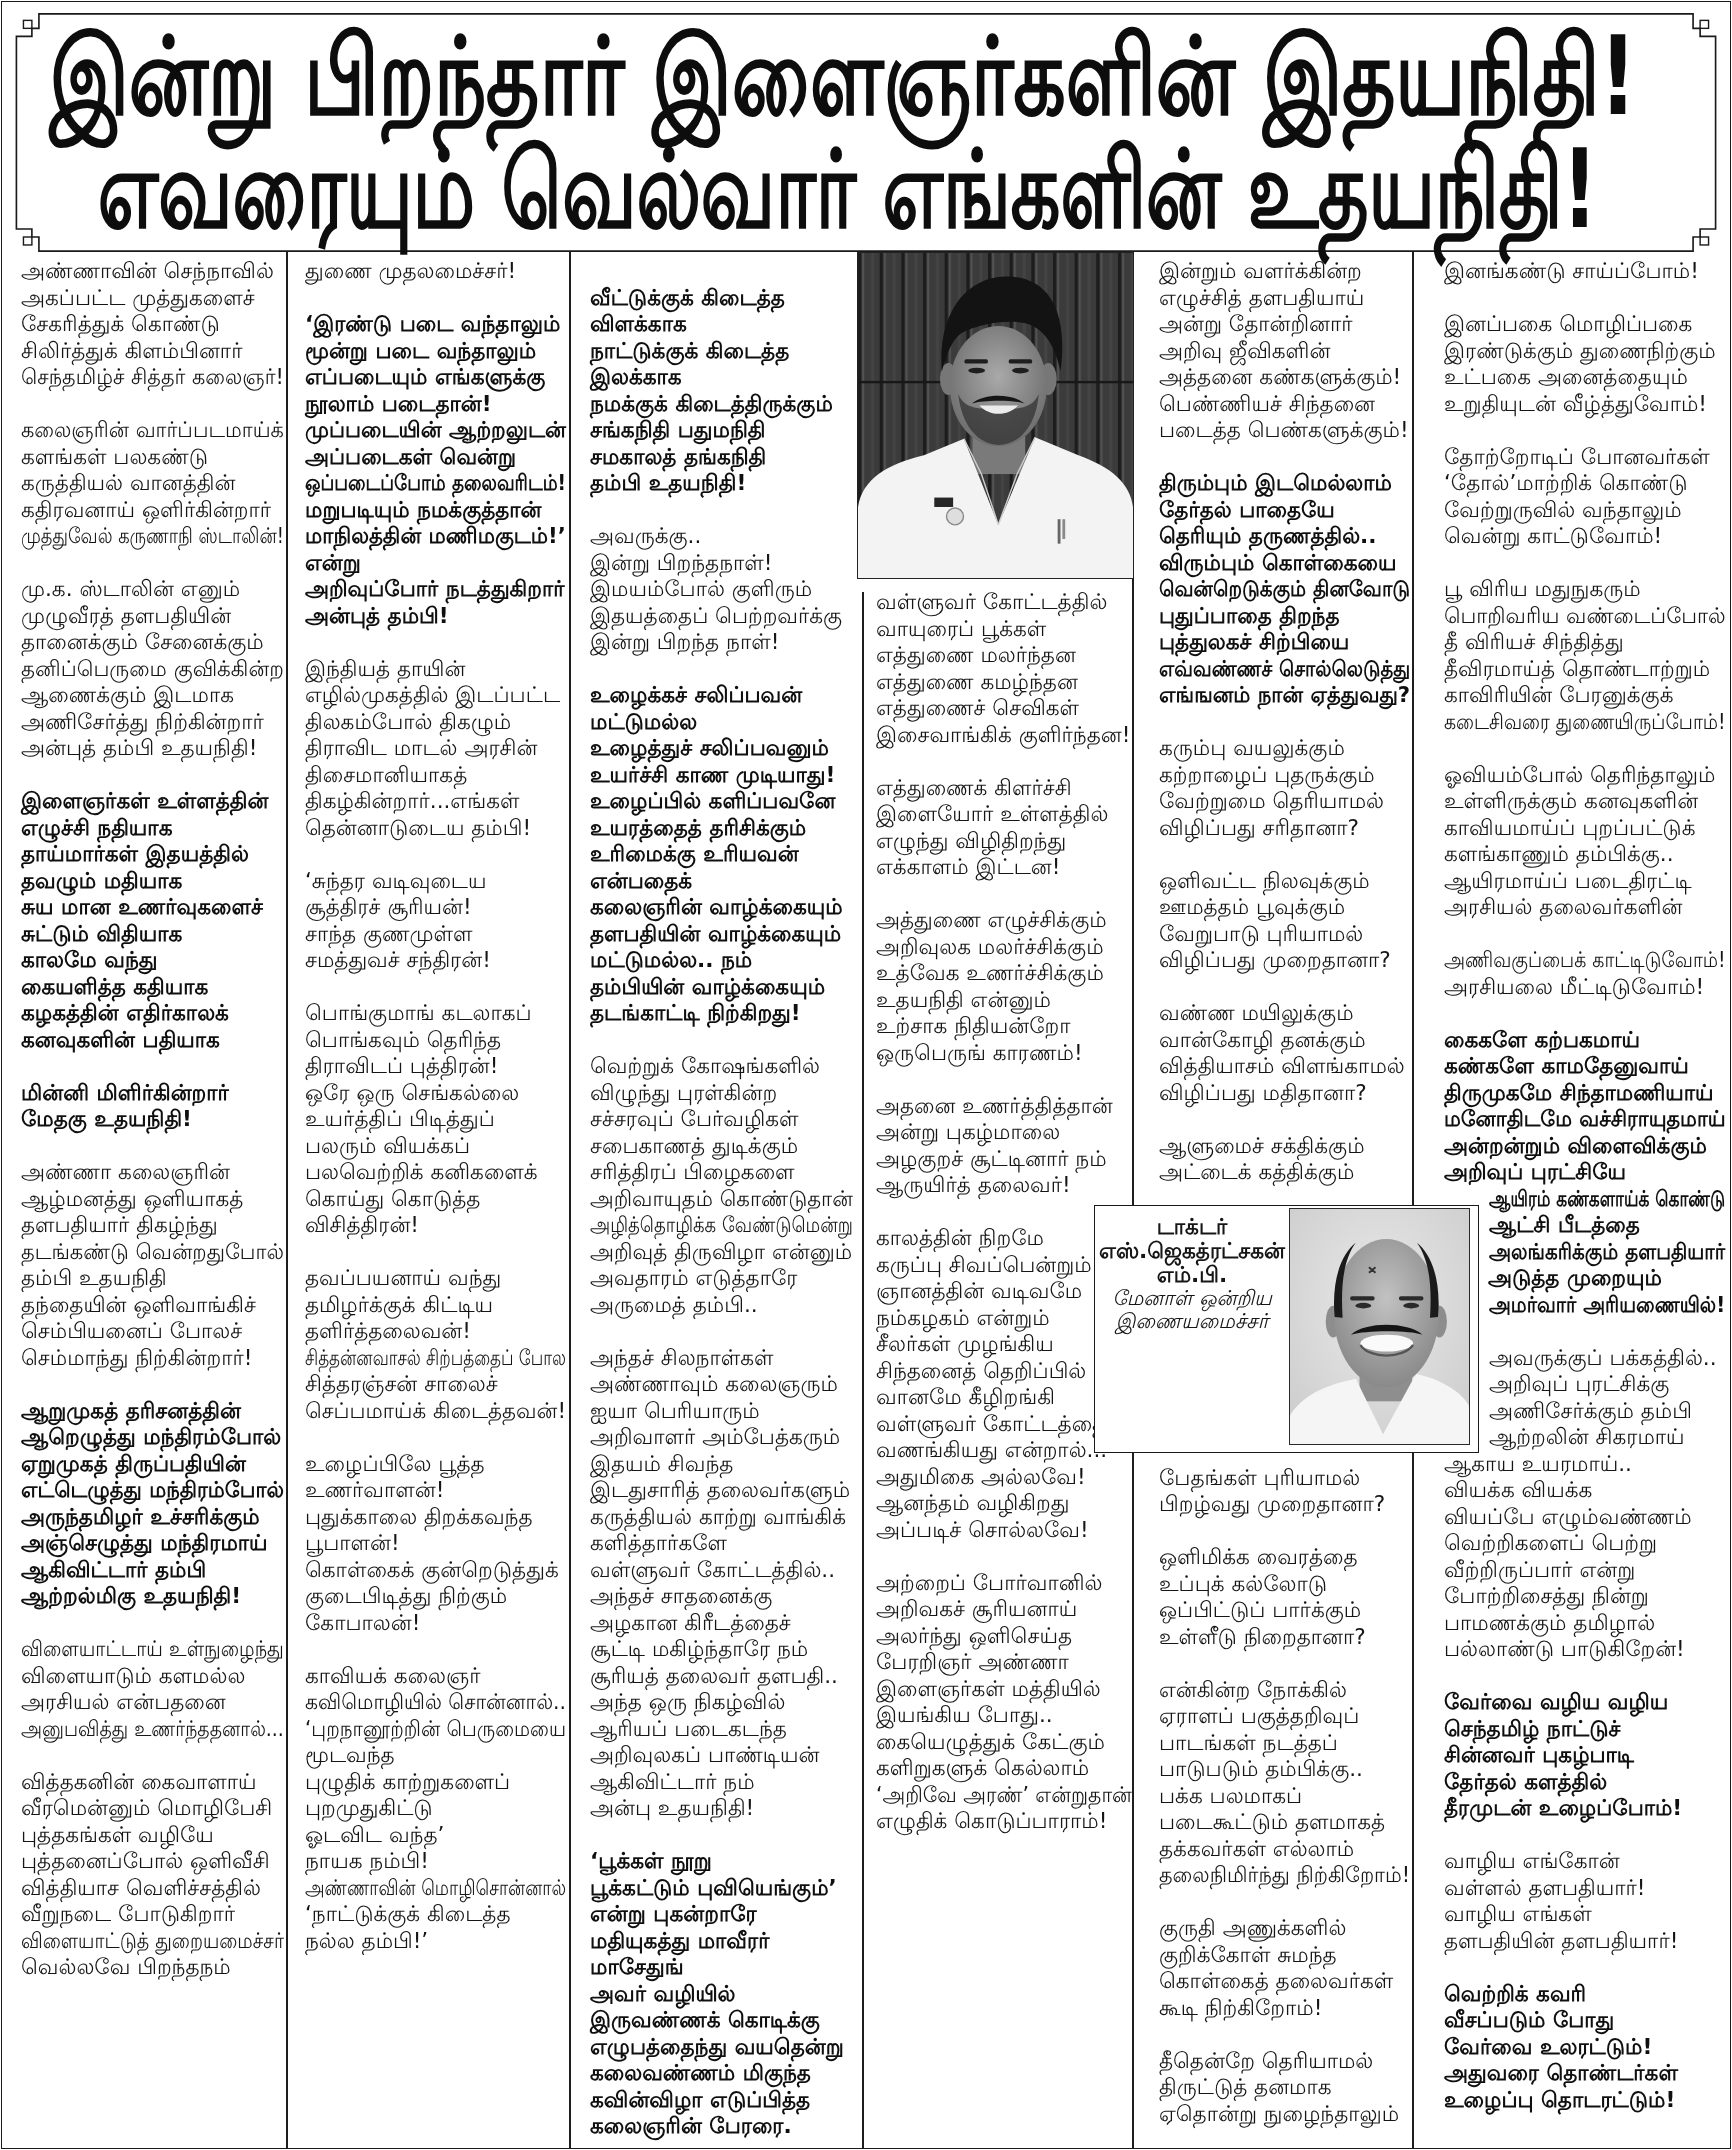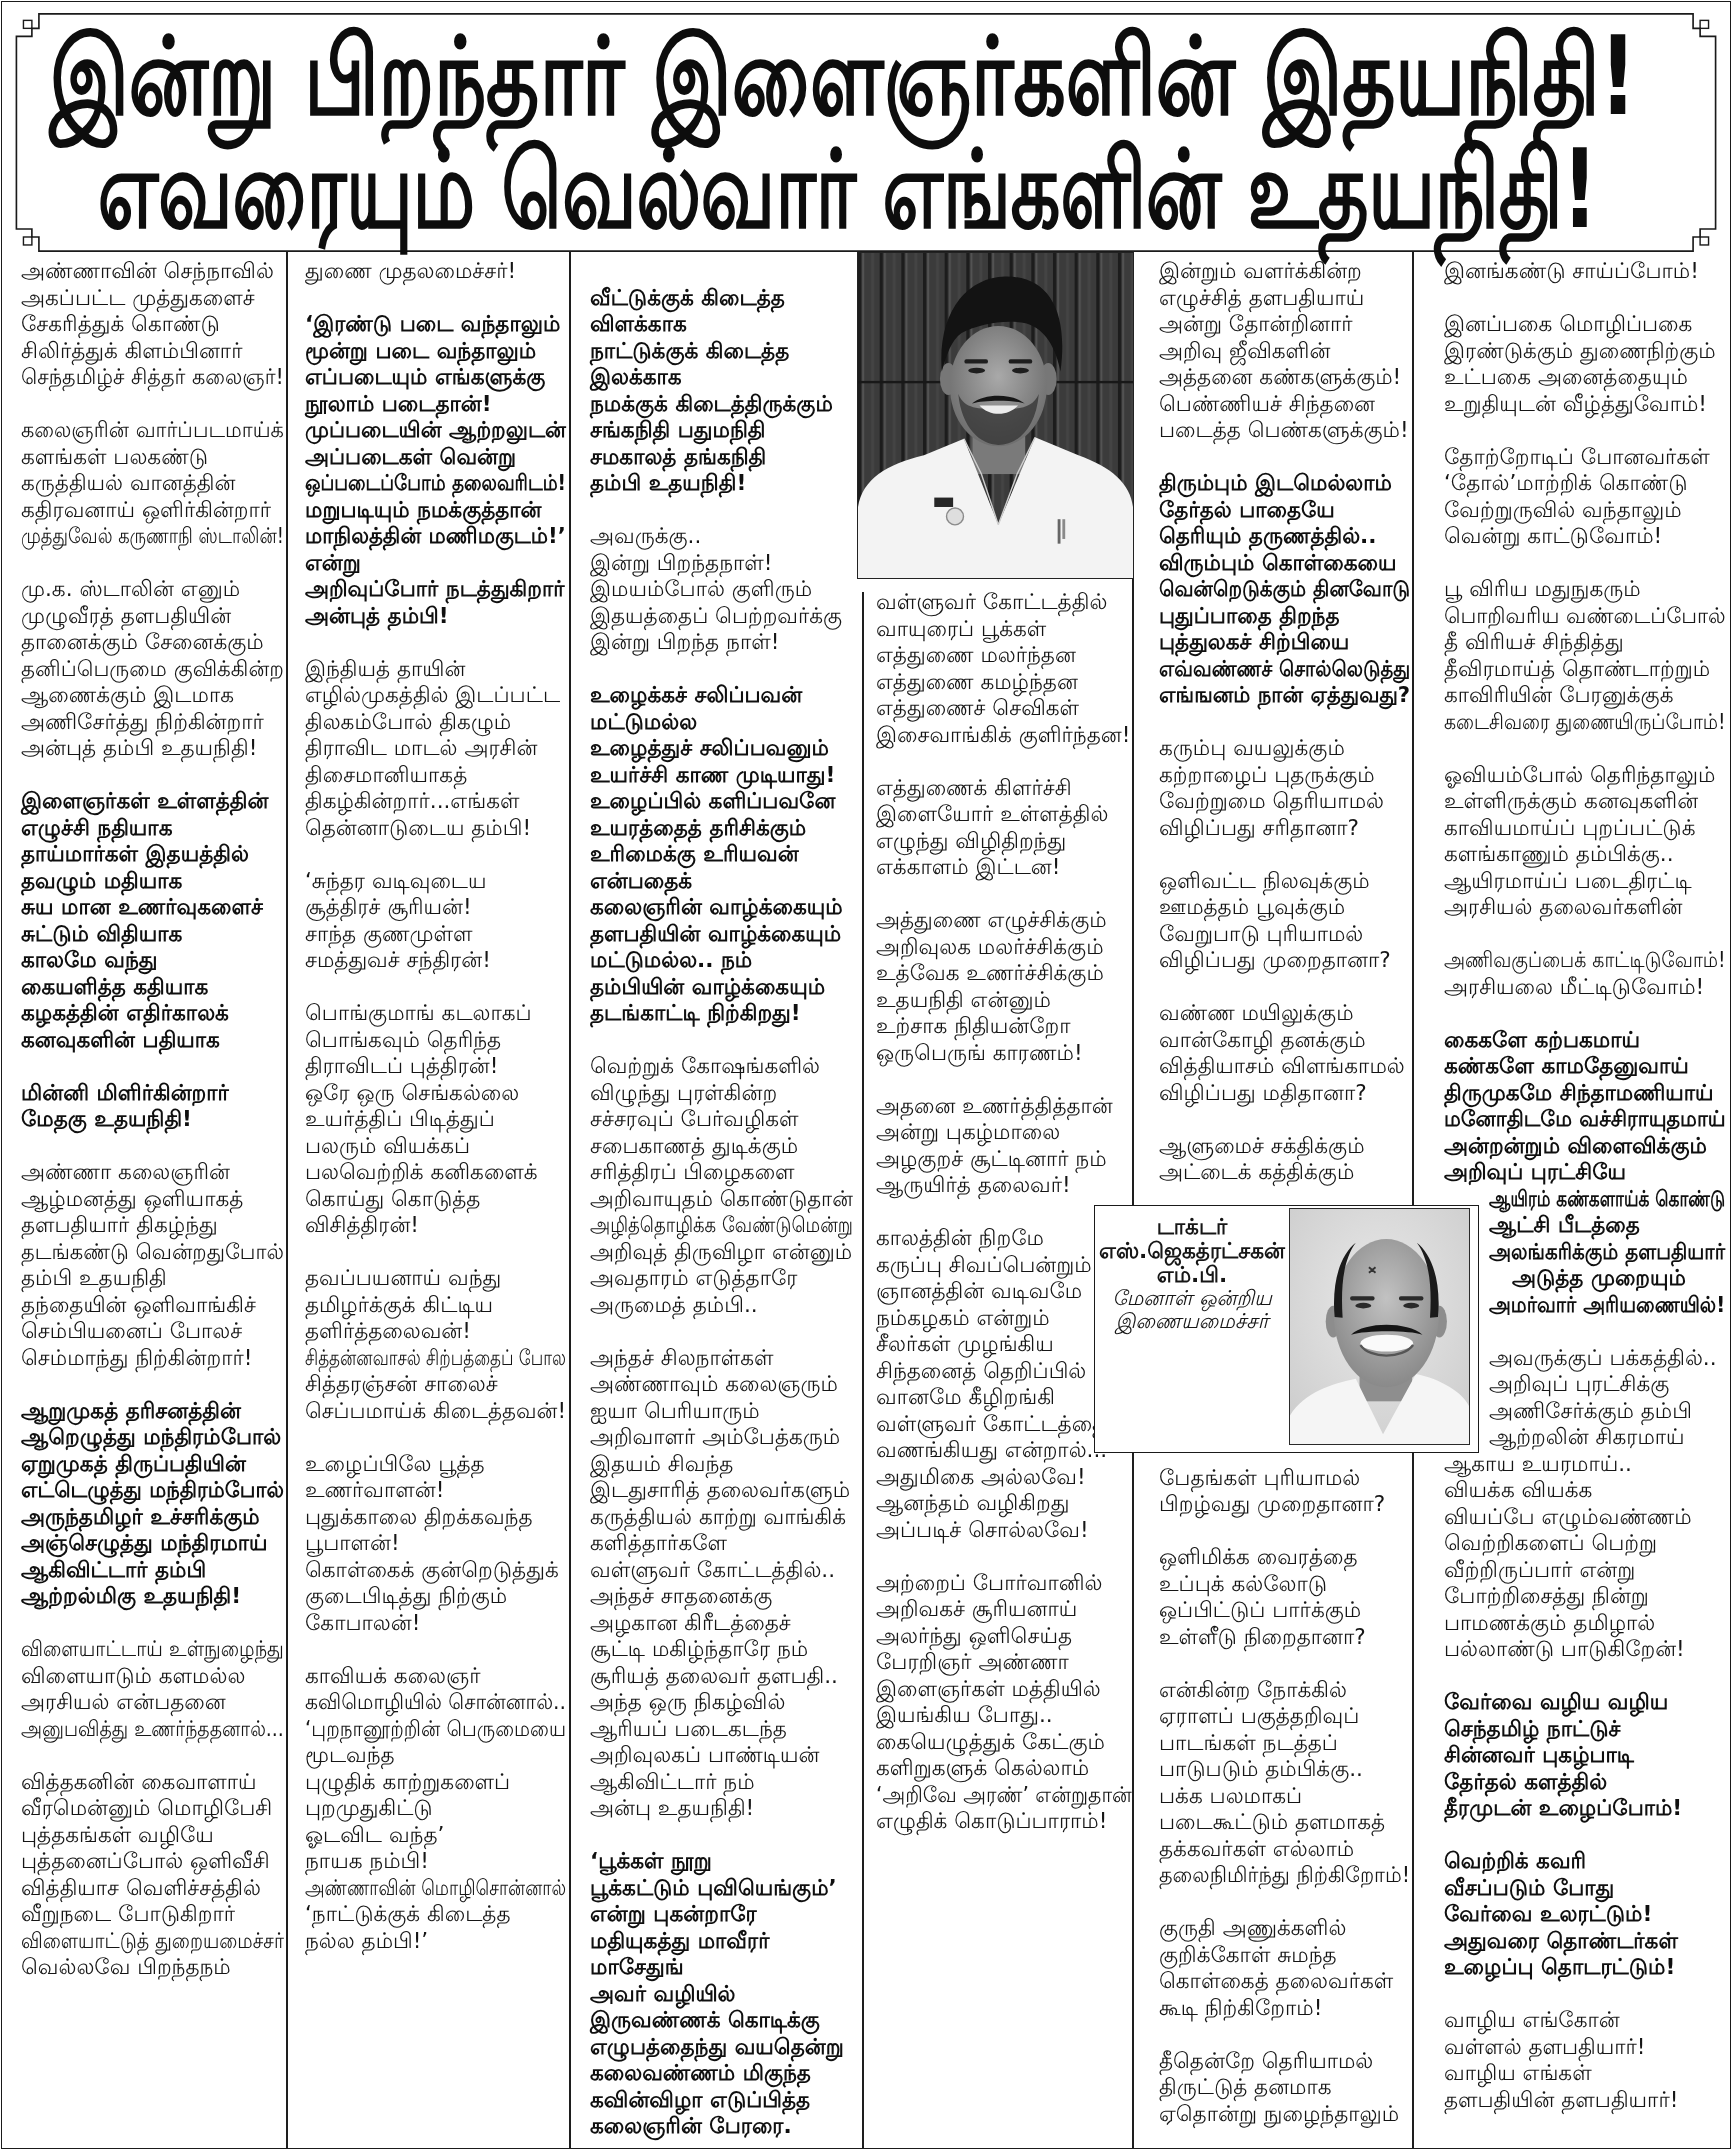--- a/index.html
+++ b/index.html
@@ -489,21 +489,21 @@
     <div class="stanza emph">
       <div class="line">கைகளே கற்பகமாய்</div>
       <div class="line">கண்களே காமதேனுவாய்</div>
       <div class="line">திருமுகமே சிந்தாமணியாய்</div>
       <div class="line" style="transform: scaleX(0.965358);">மனோதிடமே வச்சிராயுதமாய்</div>
       <div class="line">அன்றன்றும் விளைவிக்கும்</div>
       <div class="line">அறிவுப் புரட்சியே</div>
       <div class="line" style="margin-left: 45px; transform: scaleX(0.78736);">ஆயிரம் கண்களாய்க் கொண்டு</div>
       <div class="line" style="margin-left: 45px;">ஆட்சி பீடத்தை</div>
       <div class="line" style="margin-left: 45px; transform: scaleX(0.921087);">அலங்கரிக்கும் தளபதியார்</div>
-      <div class="line" style="margin-left: 68px;">அடுத்த முறையும்</div>
+      <div class="line" style="margin-left: 44px;">அடுத்த முறையும்</div>
       <div class="line" style="margin-left: 45px; transform: scaleX(0.910588);">அமர்வார் அரியணையில்!</div>
     </div>
     <div class="stanza">
       <div class="line" style="margin-left: 45px;">அவருக்குப் பக்கத்தில்..</div>
       <div class="line" style="margin-left: 45px;">அறிவுப் புரட்சிக்கு</div>
       <div class="line" style="margin-left: 45px;">அணிசேர்க்கும் தம்பி</div>
       <div class="line" style="margin-left: 45px;">ஆற்றலின் சிகரமாய்</div>
       <div class="line">ஆகாய உயரமாய்..</div>
       <div class="line">வியக்க வியக்க</div>
       <div class="line">வியப்பே எழும்வண்ணம்</div>
@@ -513,32 +513,32 @@
       <div class="line">பாமணக்கும் தமிழால்</div>
       <div class="line">பல்லாண்டு பாடுகிறேன்!</div>
     </div>
     <div class="stanza emph">
       <div class="line">வேர்வை வழிய வழிய</div>
       <div class="line">செந்தமிழ் நாட்டுச்</div>
       <div class="line">சின்னவர் புகழ்பாடி</div>
       <div class="line">தேர்தல் களத்தில்</div>
       <div class="line">தீரமுடன் உழைப்போம்!</div>
     </div>
+    <div class="stanza">
+      <div class="line">வாழிய எங்கோன்</div>
+      <div class="line">வள்ளல் தளபதியார்!</div>
+      <div class="line">வாழிய எங்கள்</div>
+      <div class="line">தளபதியின் தளபதியார்!</div>
+    </div>
     <div class="stanza emph">
       <div class="line">வெற்றிக் கவரி</div>
       <div class="line">வீசப்படும் போது</div>
       <div class="line">வேர்வை உலரட்டும்!</div>
       <div class="line">அதுவரை தொண்டர்கள்</div>
       <div class="line">உழைப்பு தொடரட்டும்!</div>
-    </div>
-    <div class="stanza">
-      <div class="line">வாழிய எங்கோன்</div>
-      <div class="line">வள்ளல் தளபதியார்!</div>
-      <div class="line">வாழிய எங்கள்</div>
-      <div class="line">தளபதியின் தளபதியார்!</div>
     </div>
   </div>
 
 <div class="photo-main">
   <svg viewBox="0 0 584 691" preserveAspectRatio="none" xmlns="http://www.w3.org/2000/svg">
     <defs>
       <pattern id="slats" width="46" height="691" patternUnits="userSpaceOnUse">
         <rect width="46" height="691" fill="#3b3b3b"></rect>
         <rect x="0" width="7" height="691" fill="#1c1c1c"></rect>
         <rect x="9" width="4" height="691" fill="#555"></rect>

